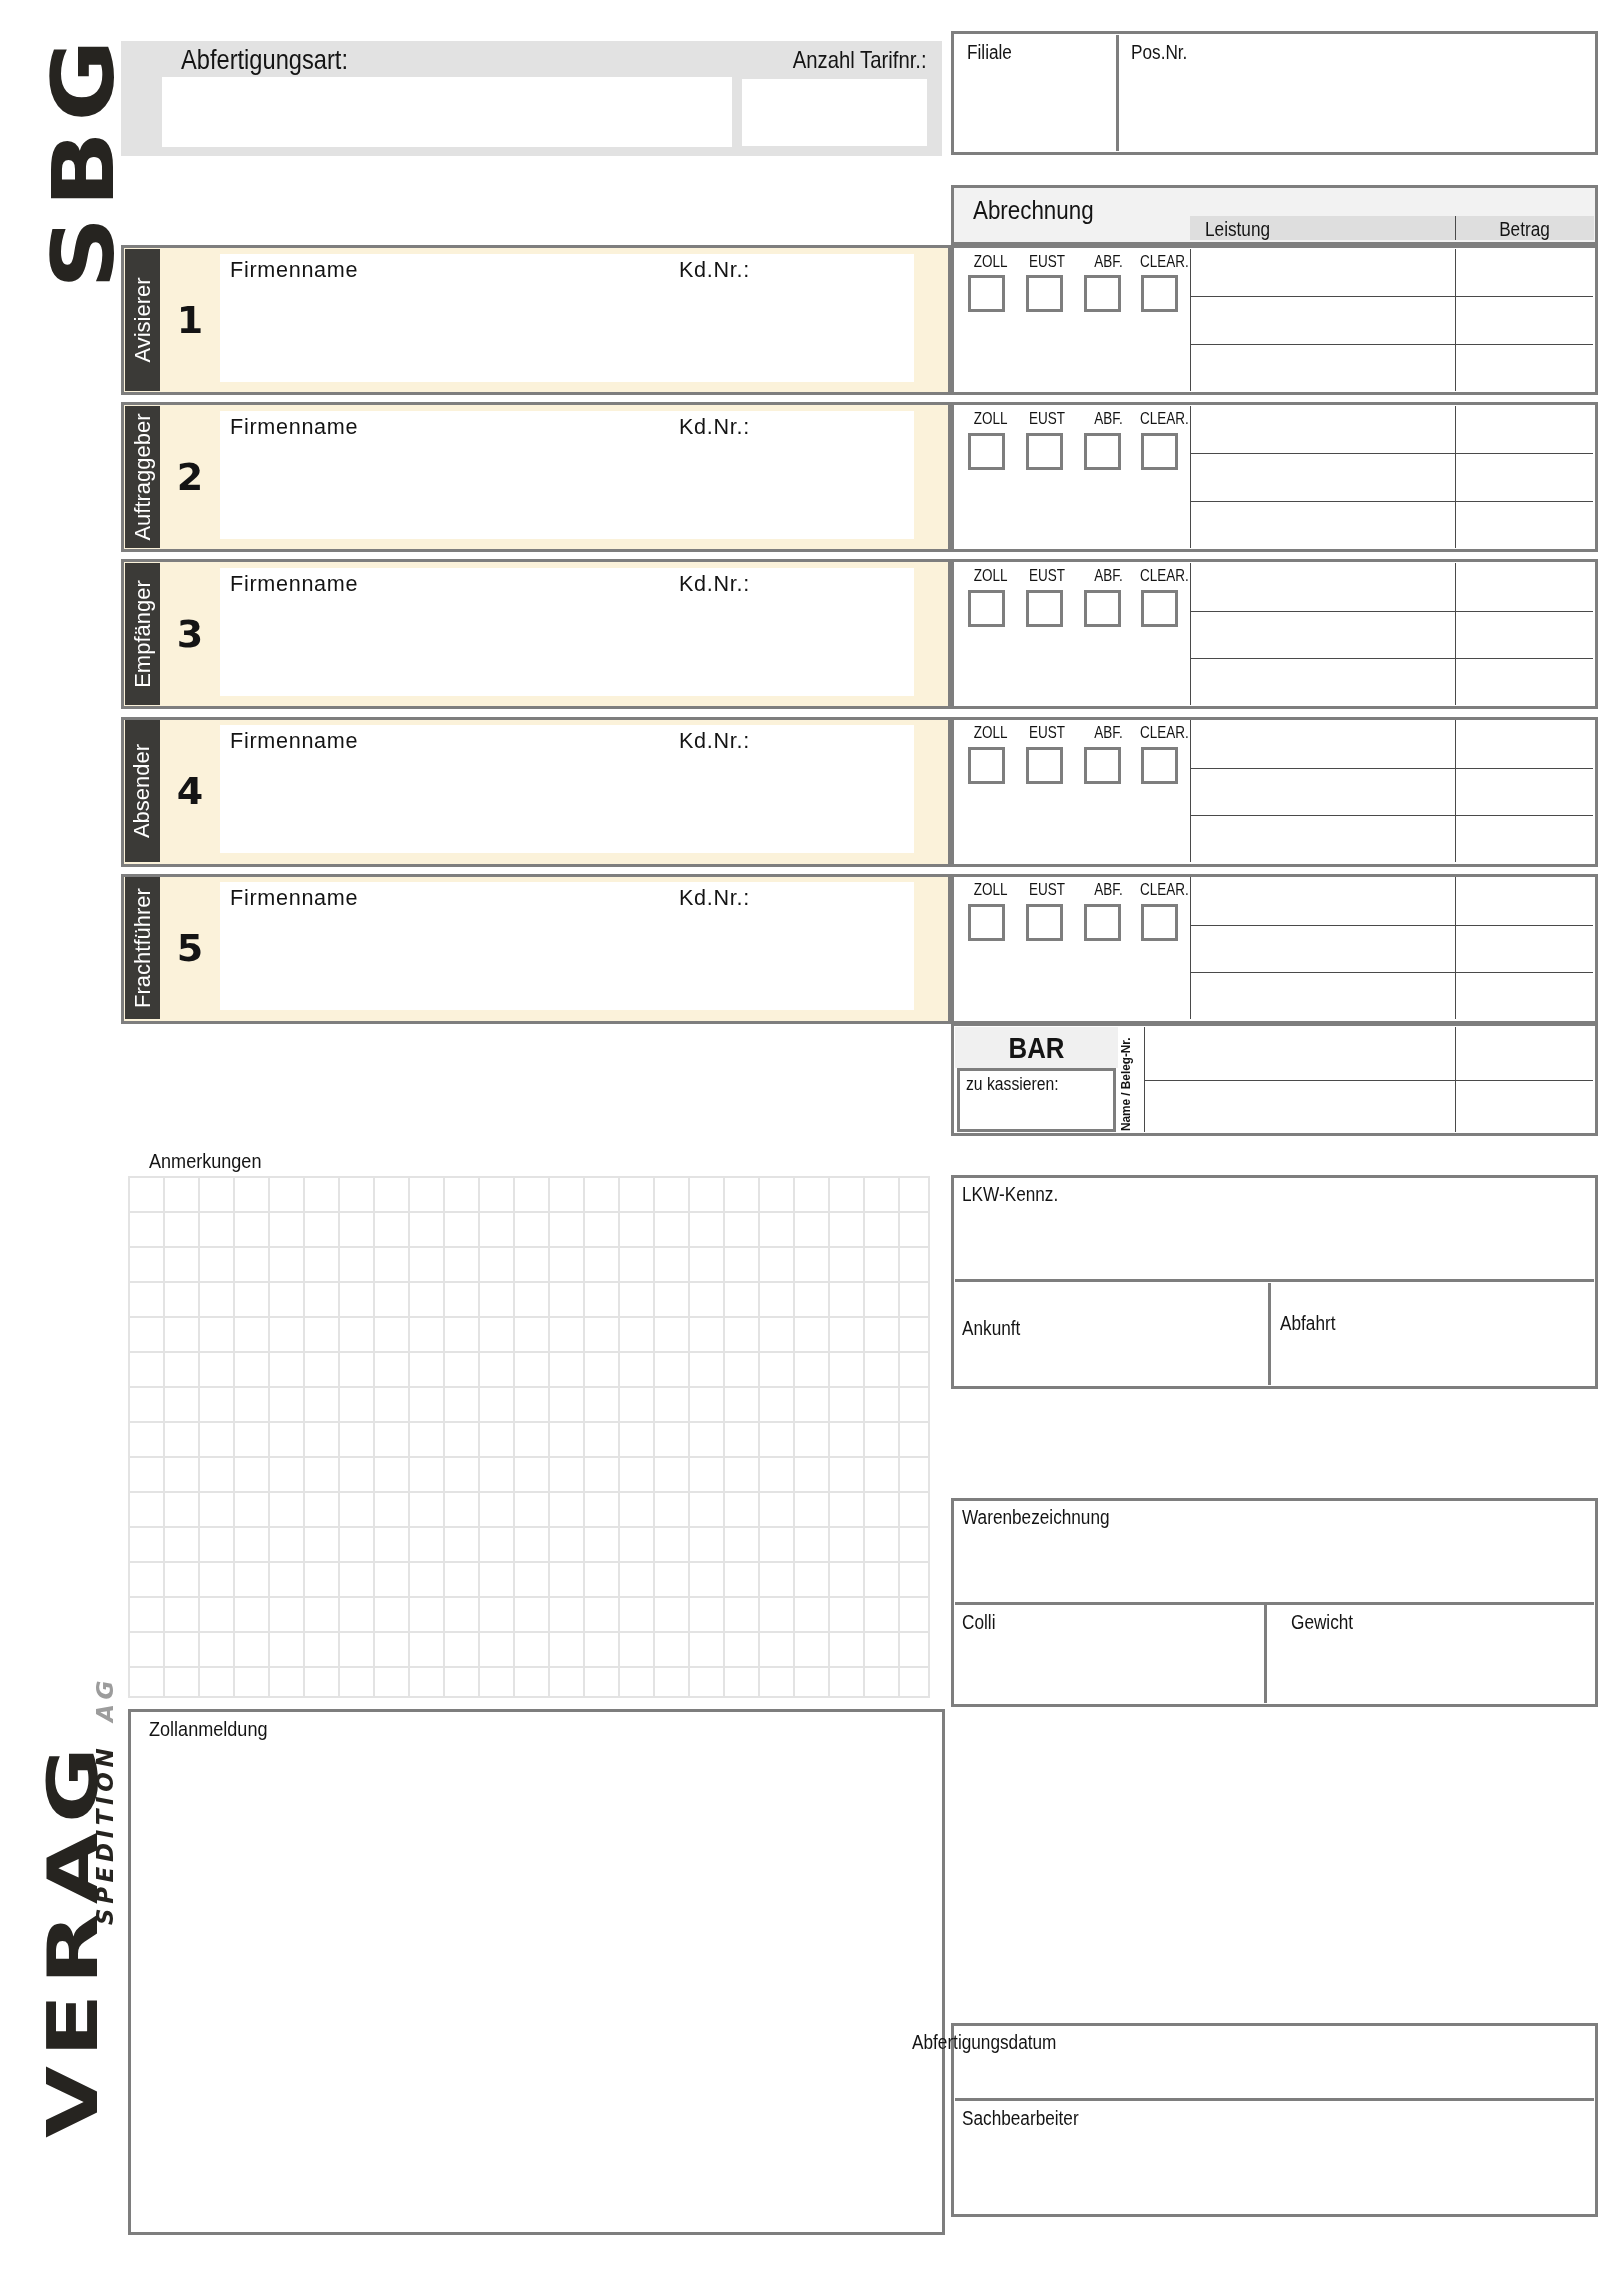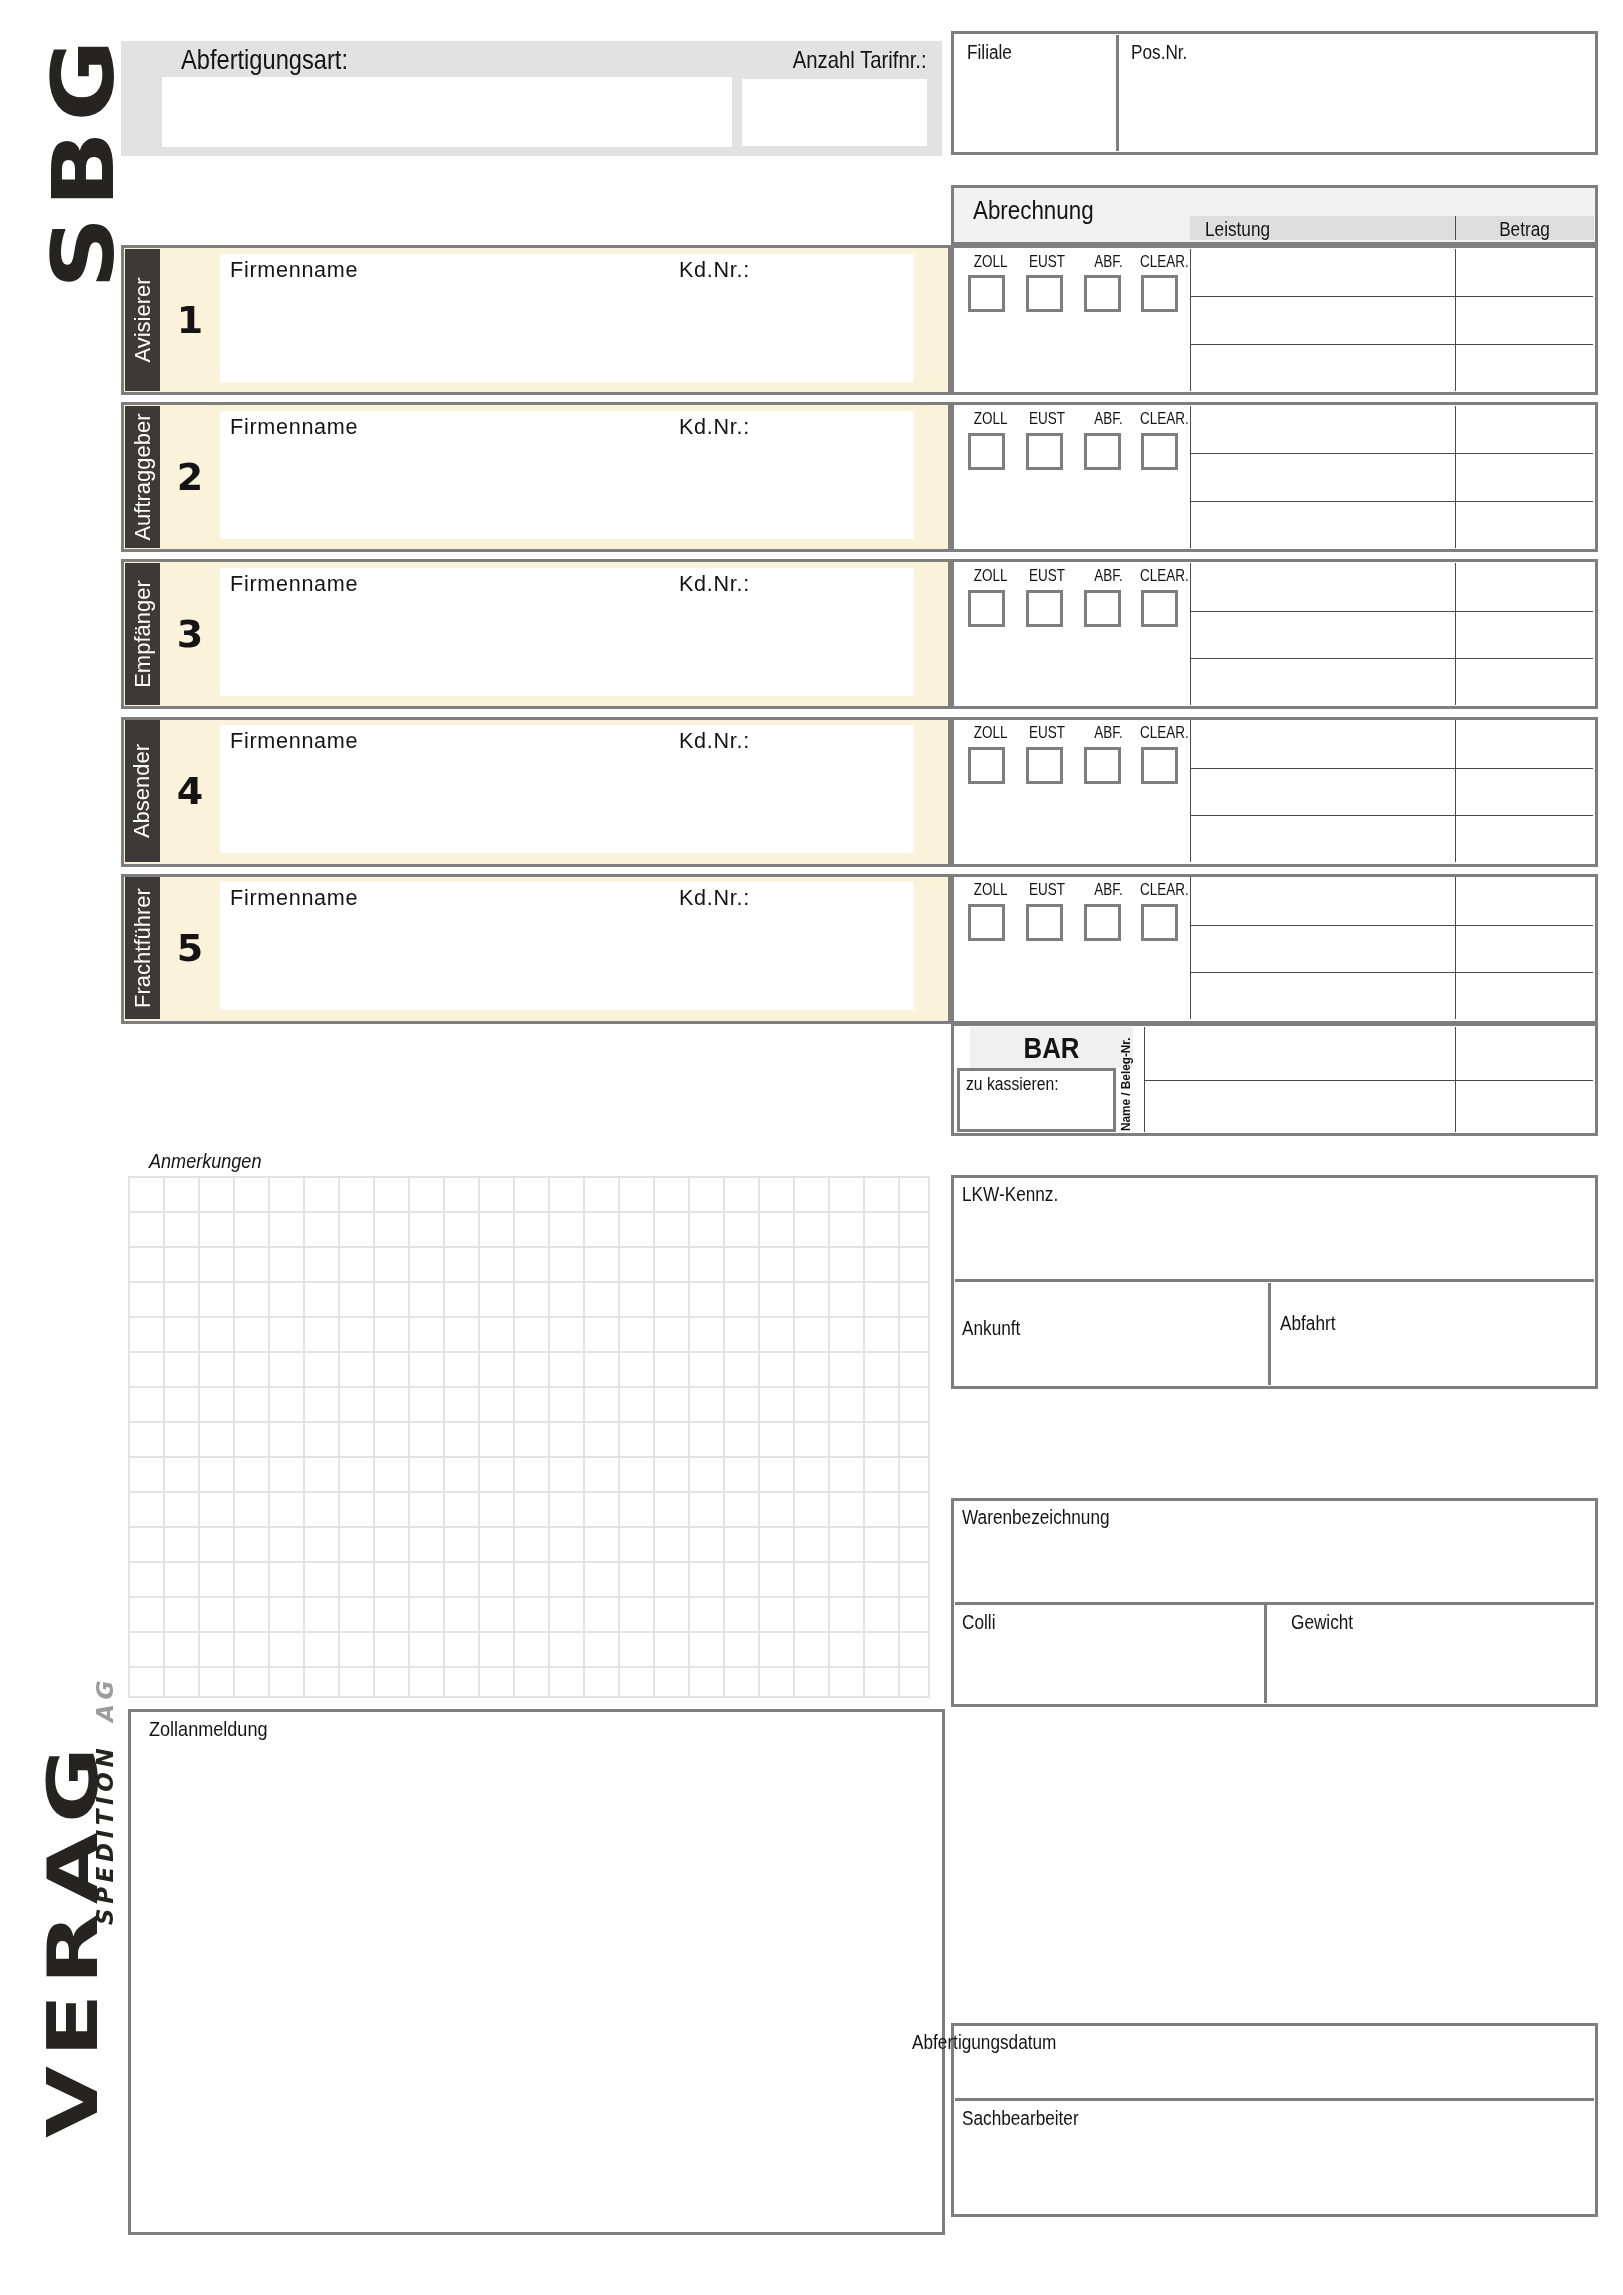--- a/index.html
+++ b/index.html
@@ -190,36 +190,36 @@
 <div class="cbbox" style="left:1084px;top:904px;"></div>
 <div class="cbbox" style="left:1141px;top:904px;"></div>
 <div class="cell" style="left:1192px;top:879px;width:261px;height:43px;"></div>
 <div class="cell" style="left:1192px;top:927px;width:261px;height:42px;"></div>
 <div class="cell" style="left:1192px;top:974px;width:261px;height:43px;"></div>
 <div class="cell" style="left:1457px;top:879px;width:135px;height:43px;"></div>
 <div class="cell" style="left:1457px;top:927px;width:135px;height:42px;"></div>
 <div class="cell" style="left:1457px;top:974px;width:135px;height:43px;"></div>
 
 <div class="b6" style="left:951px;top:1023px;width:647px;height:113px;"></div>
-<div class="abs" style="left:955px;top:1027px;width:163px;height:41px;background:#f0f0f0;display:flex;align-items:center;justify-content:center;margin-left:15px;">
+<div class="abs" style="left:955px;top:1027px;width:163px;height:41px;background:#f0f0f0;display:flex;align-items:center;justify-content:center;">
   <span style="font-size:30px;font-weight:bold;"><span class="cond" style="transform-origin:50% 50%;">BAR</span></span>
 </div>
 <div class="b5" style="left:957px;top:1068px;width:159px;height:64px;"></div>
 <div class="abs" style="left:966px;top:1073px;font-size:18.3px;"><span class="cond">zu kassieren:</span></div>
 <div class="vtext" style="left:1118px;top:1131px;transform:rotate(-90deg);font-size:13.7px;font-weight:bold;width:105px;">
   <span class="cond">Name / Beleg-Nr.</span></div>
 <div class="vline" style="left:1144px;top:1027px;height:105px;"></div>
 <div class="hline" style="left:1145px;top:1080px;width:448px;"></div>
 <div class="vline" style="left:1455px;top:1027px;height:105px;"></div>
 <div class="cell" style="left:1146px;top:1029px;width:307px;height:50px;"></div>
 <div class="cell" style="left:1146px;top:1082px;width:307px;height:48px;"></div>
 <div class="cell" style="left:1457px;top:1029px;width:135px;height:50px;"></div>
 <div class="cell" style="left:1457px;top:1082px;width:135px;height:48px;"></div>
 
-<div class="abs" style="left:149px;top:1149px;font-size:21px;font-style:italic;"><span class="cond">Anmerkungen</span></div>
+<div class="abs" style="left:149px;top:1149px;font-size:21px;"><span class="cond">Anmerkungen</span></div>
 <div class="grid"></div>
 
 <div class="b6" style="left:951px;top:1175px;width:647px;height:214px;"></div>
 <div class="abs lbl" style="left:962px;top:1183px;"><span class="cond">LKW-Kennz.</span></div>
 <div class="cell" style="left:955px;top:1211px;width:639px;height:69px;"></div>
 <div class="thick" style="left:955px;top:1279px;width:639px;height:3.3px;"></div>
 <div class="thick" style="left:1268px;top:1283px;width:3.3px;height:102px;"></div>
 <div class="abs lbl" style="left:962px;top:1317px;"><span class="cond">Ankunft</span></div>
 <div class="abs lbl" style="left:1280px;top:1289px;margin-top:23px;"><span class="cond">Abfahrt</span></div>
 <div class="cell" style="left:955px;top:1315px;width:313px;height:69px;"></div>

